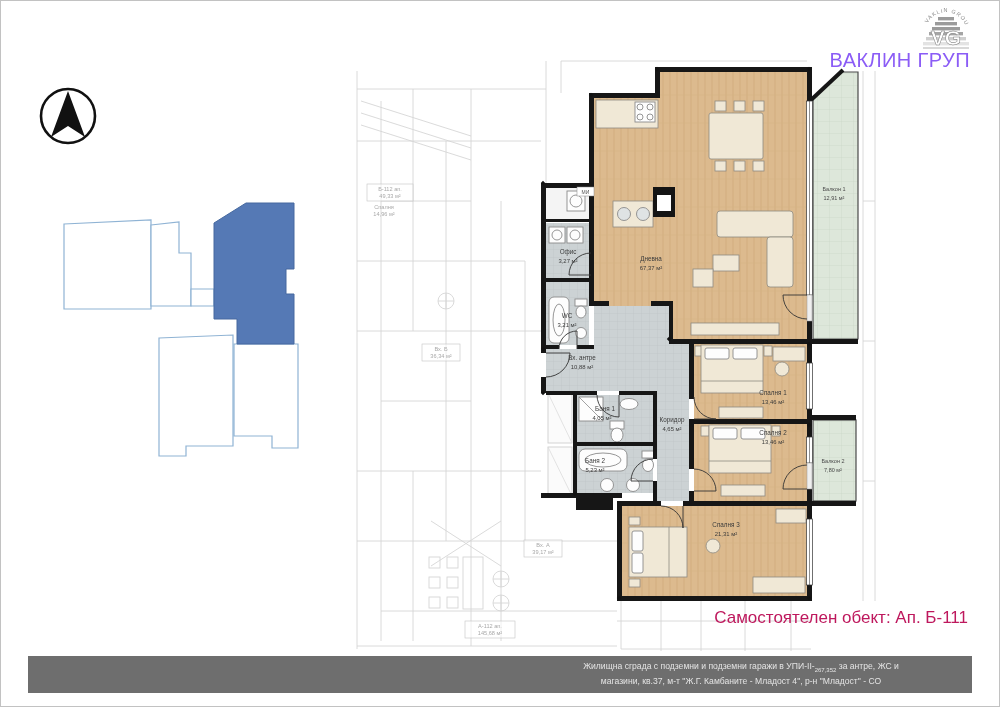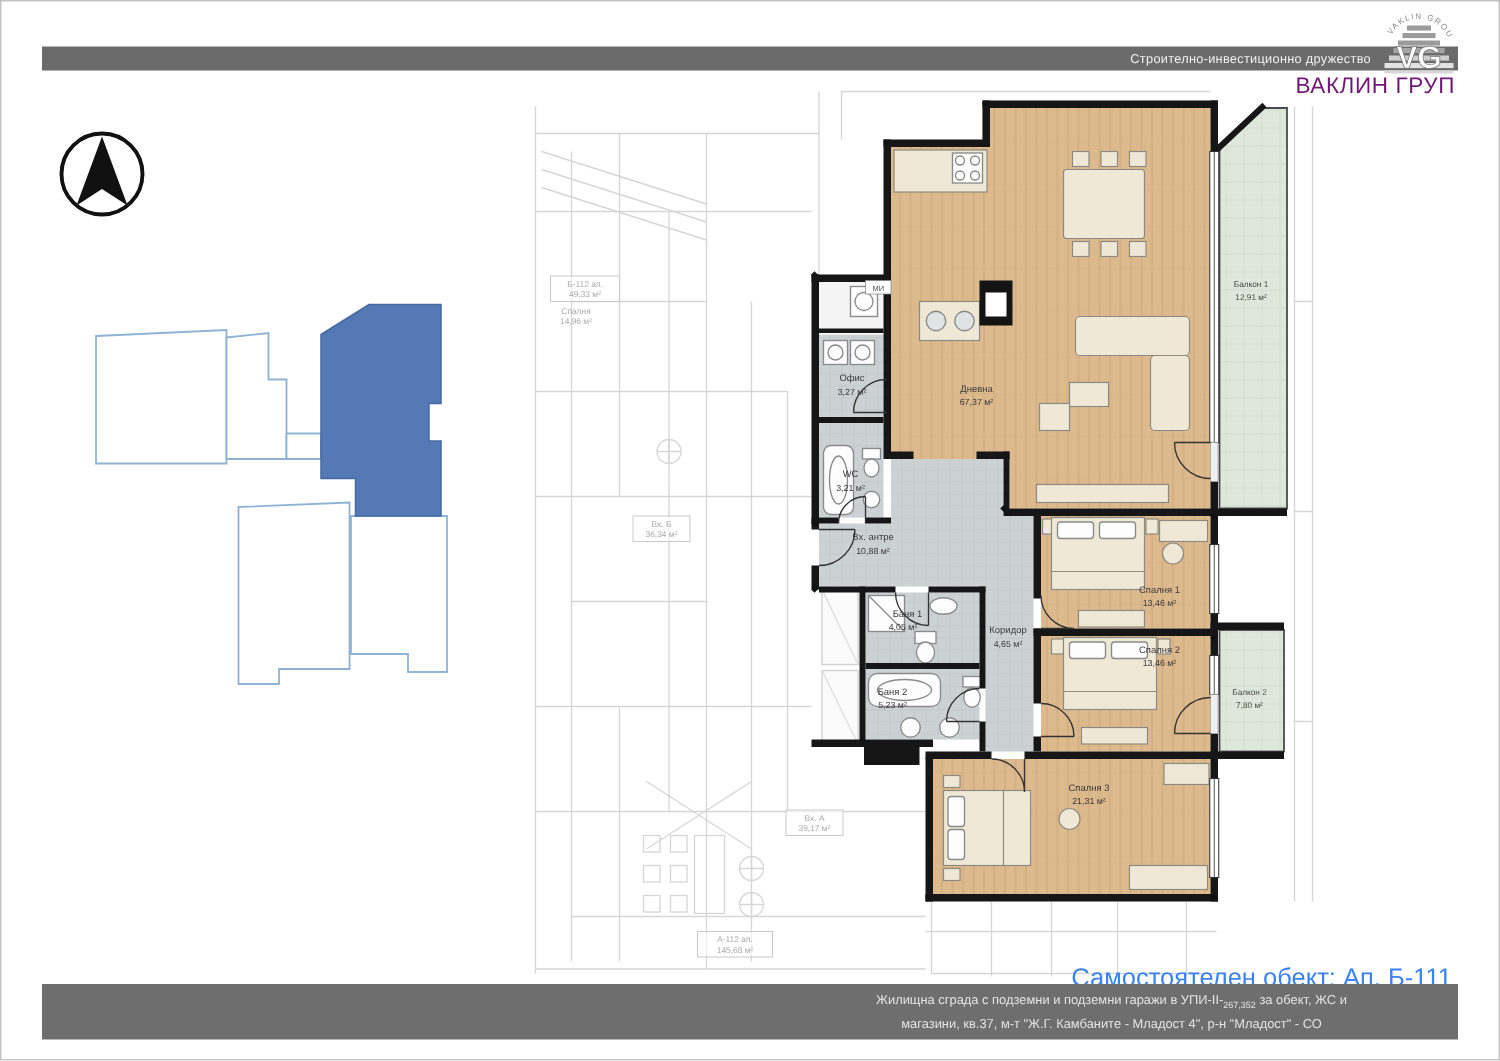--- a/index.html
+++ b/index.html
@@ -3,22 +3,22 @@
 <meta charset="utf-8">
 <style>
   html,body{margin:0;padding:0;background:#e8e8e8}
   .page{position:relative;width:1000px;height:707px;background:#ffffff;
         font-family:"Liberation Sans",sans-serif;overflow:hidden;
         border:1px solid #c2c2c2;box-sizing:border-box;margin:0 auto}
   .topbar{position:absolute;left:27px;right:27px;top:30px;height:16px;background:#6b6b6b}
   .tagline{position:absolute;right:58px;top:0;line-height:16px;font-size:8.5px;
            color:#f2f2f2;letter-spacing:.2px;white-space:nowrap}
   .logo{position:absolute;right:26px;top:2px;width:54px;height:47px}
-  .company{position:absolute;right:29px;top:48px;font-size:15px;color:#701a75;letter-spacing:.4px}
-  .objlabel{position:absolute;right:31px;top:641px;font-size:17px;color:#3b82f6;white-space:nowrap}
+  .company{position:absolute;right:29px;top:48px;font-size:20px;color:#8b5cf6;letter-spacing:.4px}
+  .objlabel{position:absolute;right:31px;top:607px;font-size:17px;color:#be185d;white-space:nowrap}
   .bottombar{position:absolute;left:27px;right:27px;top:655px;height:37px;background:#6e6e6e}
   .bottombar .txt{position:absolute;right:6px;top:4px;width:450px;text-align:center;
                   font-size:8.6px;line-height:1.55;color:#e4e4e4}
   sub.lot{font-size:6px}
   svg{position:absolute}
   svg text{font-family:"Liberation Sans",sans-serif}
   .lbl{font-size:6.3px;fill:#3b3b3b;text-anchor:middle}
   .lbl2{font-size:5.9px;fill:#3b3b3b;text-anchor:middle}
   .bal-lbl{font-size:5.5px;fill:#4a4a4a;text-anchor:middle}
   .faint-lbl{font-size:5.6px;fill:#a9a9a9;text-anchor:middle}
@@ -28,23 +28,20 @@
   .furn{stroke:#8e8a82;stroke-width:.8;fill:#f0e8d6}
   .fix{stroke:#8a8a8a;stroke-width:.9;fill:#fdfdfd}
   .arc{stroke:#333;stroke-width:.9;fill:none}
   .glz{fill:#ffffff;stroke:#333;stroke-width:.7}
 </style>
 </head>
 <body>
 
 <div class="page">
 
-  <div class="topbar">
-    <span class="tagline">Строително-инвестиционно дружество</span>
-  </div>
 
   <svg class="logo" viewBox="0 0 54 47">
     <defs>
         <path id="arcp" d="M7,24 A21,21 0 0 1 47,24"></path>
       </defs>
     <text font-size="5.4" fill="#8a8a8a" letter-spacing="1">
       <textPath href="#arcp" startOffset="4">VAKLIN GROUP</textPath>
     </text>
     <g>
       <rect x="19" y="14" width="16" height="3.4" fill="#9b9b9b"></rect>
@@ -362,18 +359,18 @@
       <rect x="464" y="620" width="50" height="17" fill="rgba(255,255,255,.6)" stroke="#c4c4c4" stroke-width=".6"></rect>
       <text class="faint-lbl" x="489" y="627">А-112 ап.</text>
       <text class="faint-lbl" x="489" y="634">145,68 м²</text>
     </g>
   </svg>
 
   <div class="objlabel">Самостоятелен обект: Ап. Б-111</div>
 
   <div class="bottombar">
     <div class="txt">
-      <span>Жилищна сграда с подземни и подземни гаражи в УПИ-II-</span><sub class="lot">267,352</sub><span> за обект, ЖС и</span><br>
+      <span>Жилищна сграда с подземни и подземни гаражи в УПИ-II-</span><sub class="lot">267,352</sub><span> за антре, ЖС и</span><br>
       <span>магазини, кв.37, м-т "Ж.Г. Камбаните - Младост 4", р-н "Младост" - СО</span>
     </div>
   </div>
 
 </div>
 
 </body></html>

